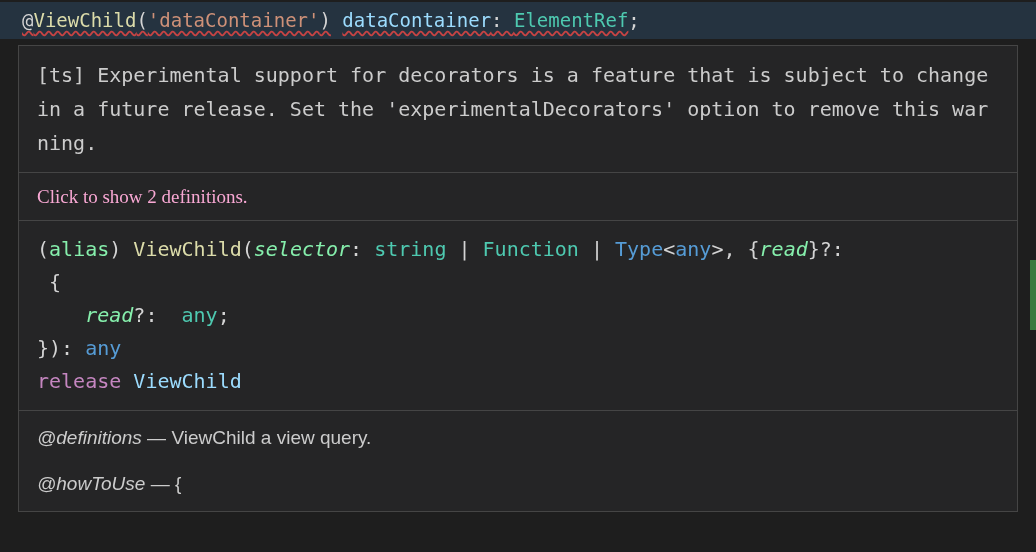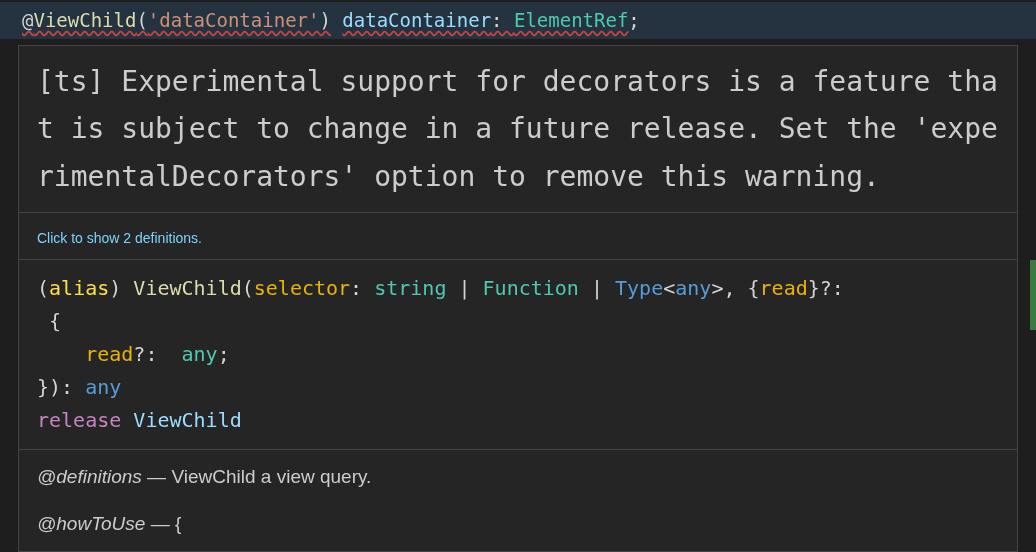--- a/index.html
+++ b/index.html
@@ -30,22 +30,22 @@
       text-underline-offset: 3px;
     }
     .tok-at { color: #d4d4d4; }
     .tok-decorator { color: #dcdcaa; }
     .tok-paren { color: #d4d4d4; }
     .tok-string { color: #ce9178; }
     .tok-ident { color: #9cdcfe; }
     .tok-colon { color: #d4d4d4; }
     .tok-type { color: #4ec9b0; }
     .tok-semi { color: #d4d4d4; }
-    .tok-alias { color: #fde047; text-align: right; }
-    .tok-selector { color: #eab308; }
+    .tok-alias { color: #86efac; text-align: right; }
+    .tok-selector { color: #86efac; font-style: italic; }
     .tok-punct { color: #d4d4d4; }
     .tok-strtype { color: #4ec9b0; }
     .tok-pipe { color: #d4d4d4; }
     .tok-func { color: #4ec9b0; }
     .tok-typegen { color: #569cd6; }
     .tok-any { color: #569cd6; }
     .tok-import { color: #c586c0; }
     .tok-importname { color: #9cdcfe; }
     .tok-brace { color: #d4d4d4; }
     .tok-q { color: #d4d4d4; }
@@ -60,30 +60,30 @@
     }
     .hover-section {
       padding: 12px 18px;
       border-bottom: 1px solid #454545;
     }
     .hover-section:last-child {
       border-bottom: none;
     }
     .warning-text {
       color: #cccccc;
-      font-size: 28px;
+      font-size: 20px;
       line-height: 1.7;
       white-space: pre-wrap;
       word-break: break-all;
       font-family: 'Menlo', 'Monaco', 'Consolas', monospace;
     }
     .definitions-link {
-      color: #7dd3fc;
-      font-size: 14px;
-      font-family: Liberation Sans, sans-serif;
+      color: #f9a8d4;
+      font-size: 19px;
+      font-family: Liberation Serif, serif;
       cursor: pointer;
     }
     .signature {
       font-size: 20px;
       line-height: 1.65;
       white-space: pre;
     }
     .doc-section {
       font-family: -apple-system, 'Segoe UI', 'Helvetica Neue', sans-serif;
       font-size: 19px;

